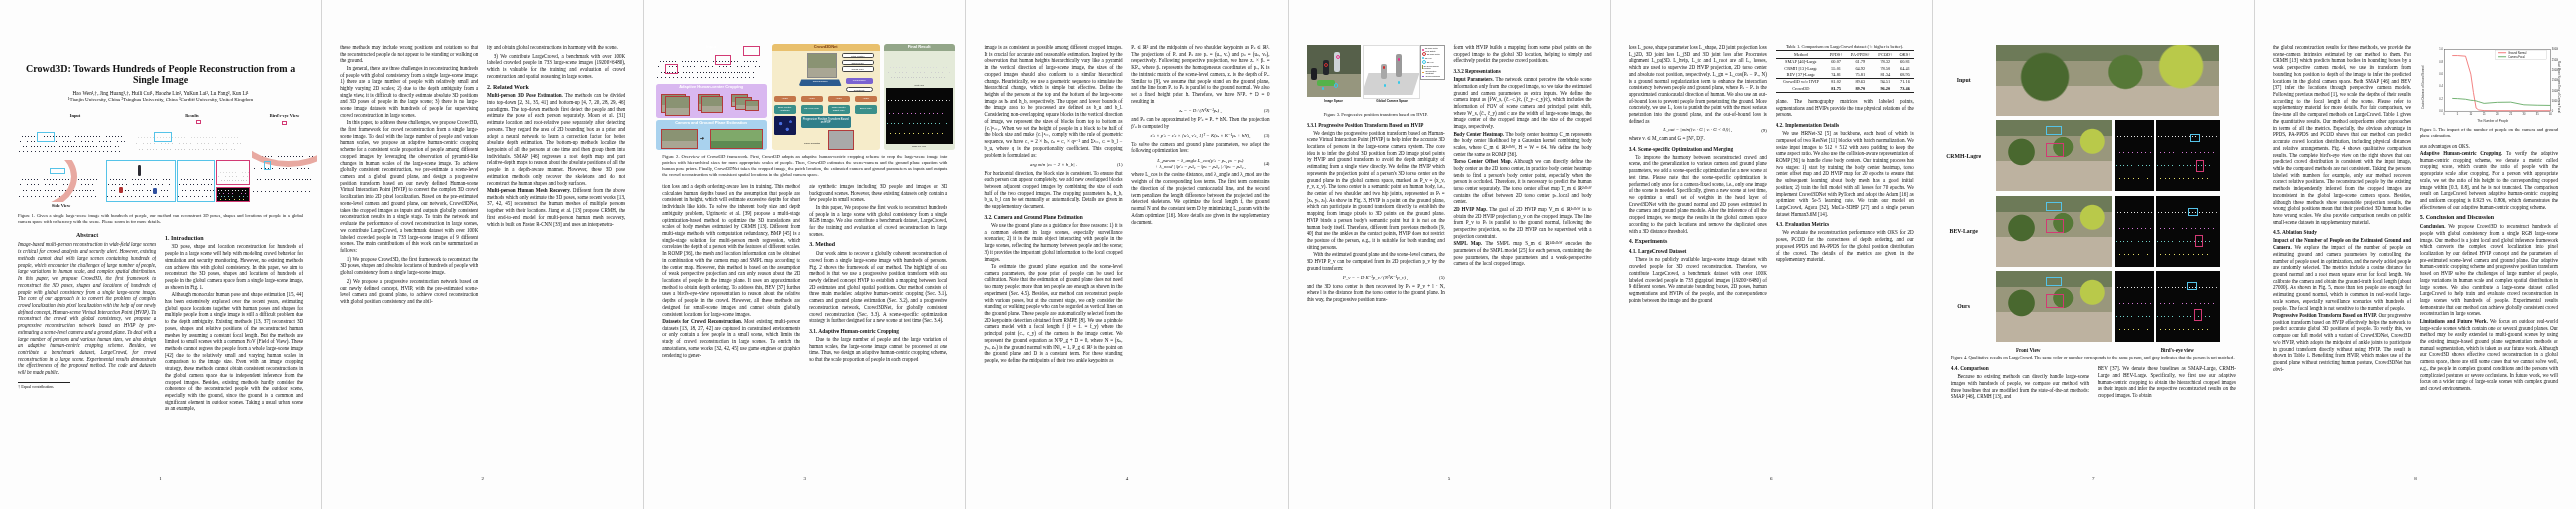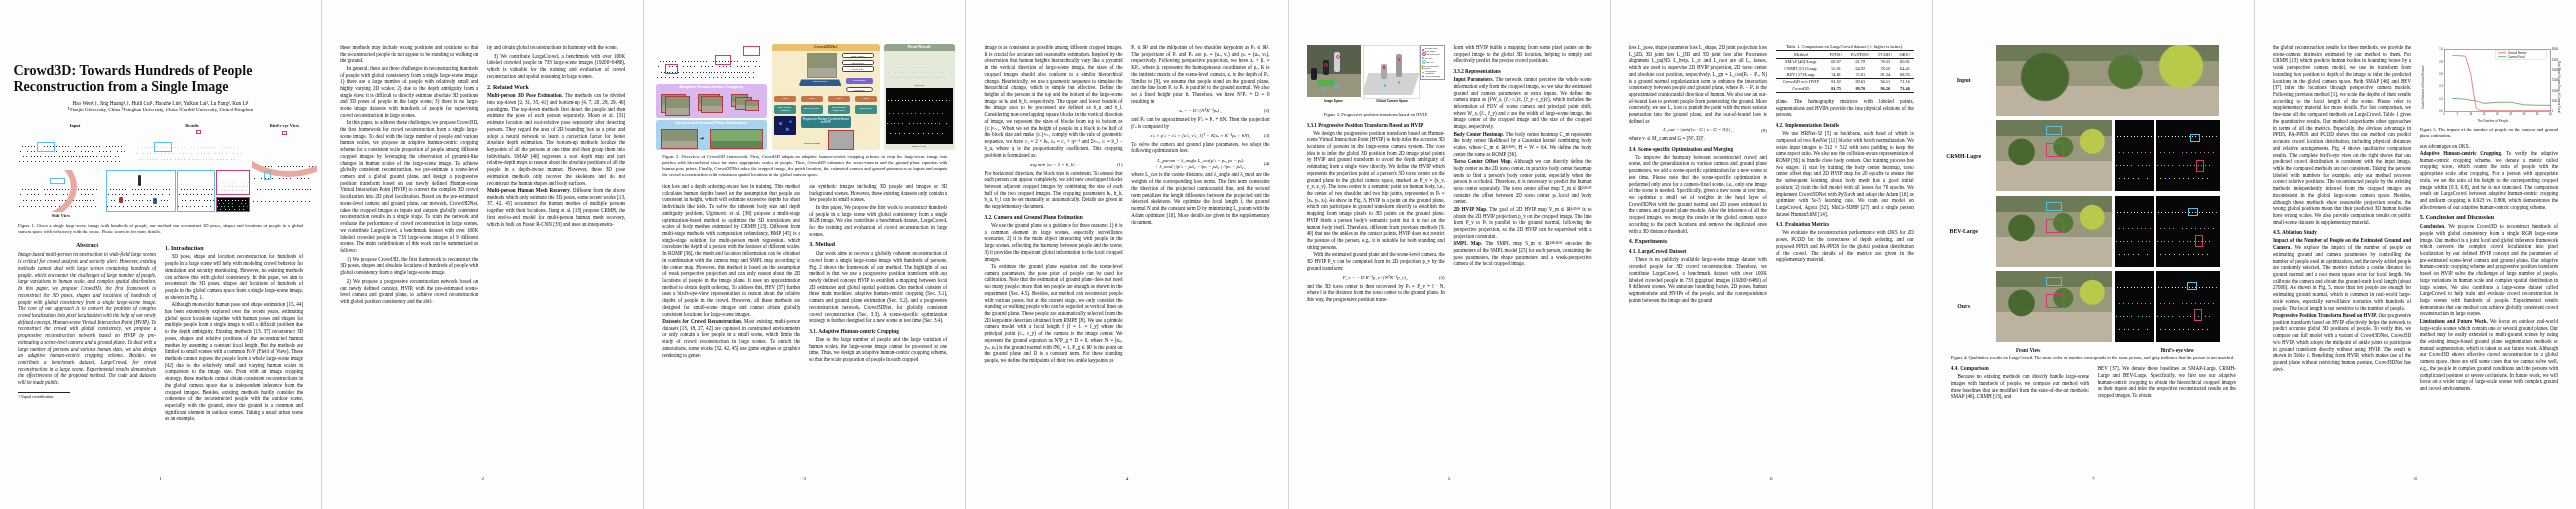--- a/index.html
+++ b/index.html
@@ -2,21 +2,21 @@
 <html style="font-size:10.8px"><head>
 <meta charset="utf-8">
 <style>
   html,body{margin:0;padding:0;background:#e9e9e9;}
   body{width:2576px;height:509px;overflow:hidden;font-family:"Liberation Serif","DejaVu Serif",serif;color:#111;}
   .spread{display:flex;width:2576px;height:509px;}
   .page{position:relative;flex:1 1 0;background:#fdfdfd;overflow:hidden;border-right:0.7px solid #d4d4d4;}
   .page:last-child{border-right:none;}
 
   
-  .title{font-size:14px;font-weight:bold;margin:0 13.4px;}
+  .title{font-size:10px;font-weight:bold;text-align:center;margin:0 13.4px;}
   .authors{font-size:5.2px;text-align:center;margin-top:4.7px;}
   .affil{font-size:5px;text-align:center;margin-top:1.3px;}
   .bt{font-size:5.1px;line-height:1.32;text-align:justify;margin:0 0 0.7px 0;text-indent:6.7px;}
   .noind{text-indent:0;}
   .abs{font-style:italic;}
   .h-abs{font-size:6px;font-weight:bold;text-align:center;margin:1.3px 0 3.4px 0;}
   .h-sec{font-size:6px;font-weight:bold;margin:4px 0 2.7px 0;}
   .h-sub{font-size:5.4px;font-weight:bold;margin:4px 0 2px 0;}
   .h-ssub{font-size:5.2px;font-weight:bold;margin:4px 0 2px 0;}
   .runin{font-weight:bold;}

